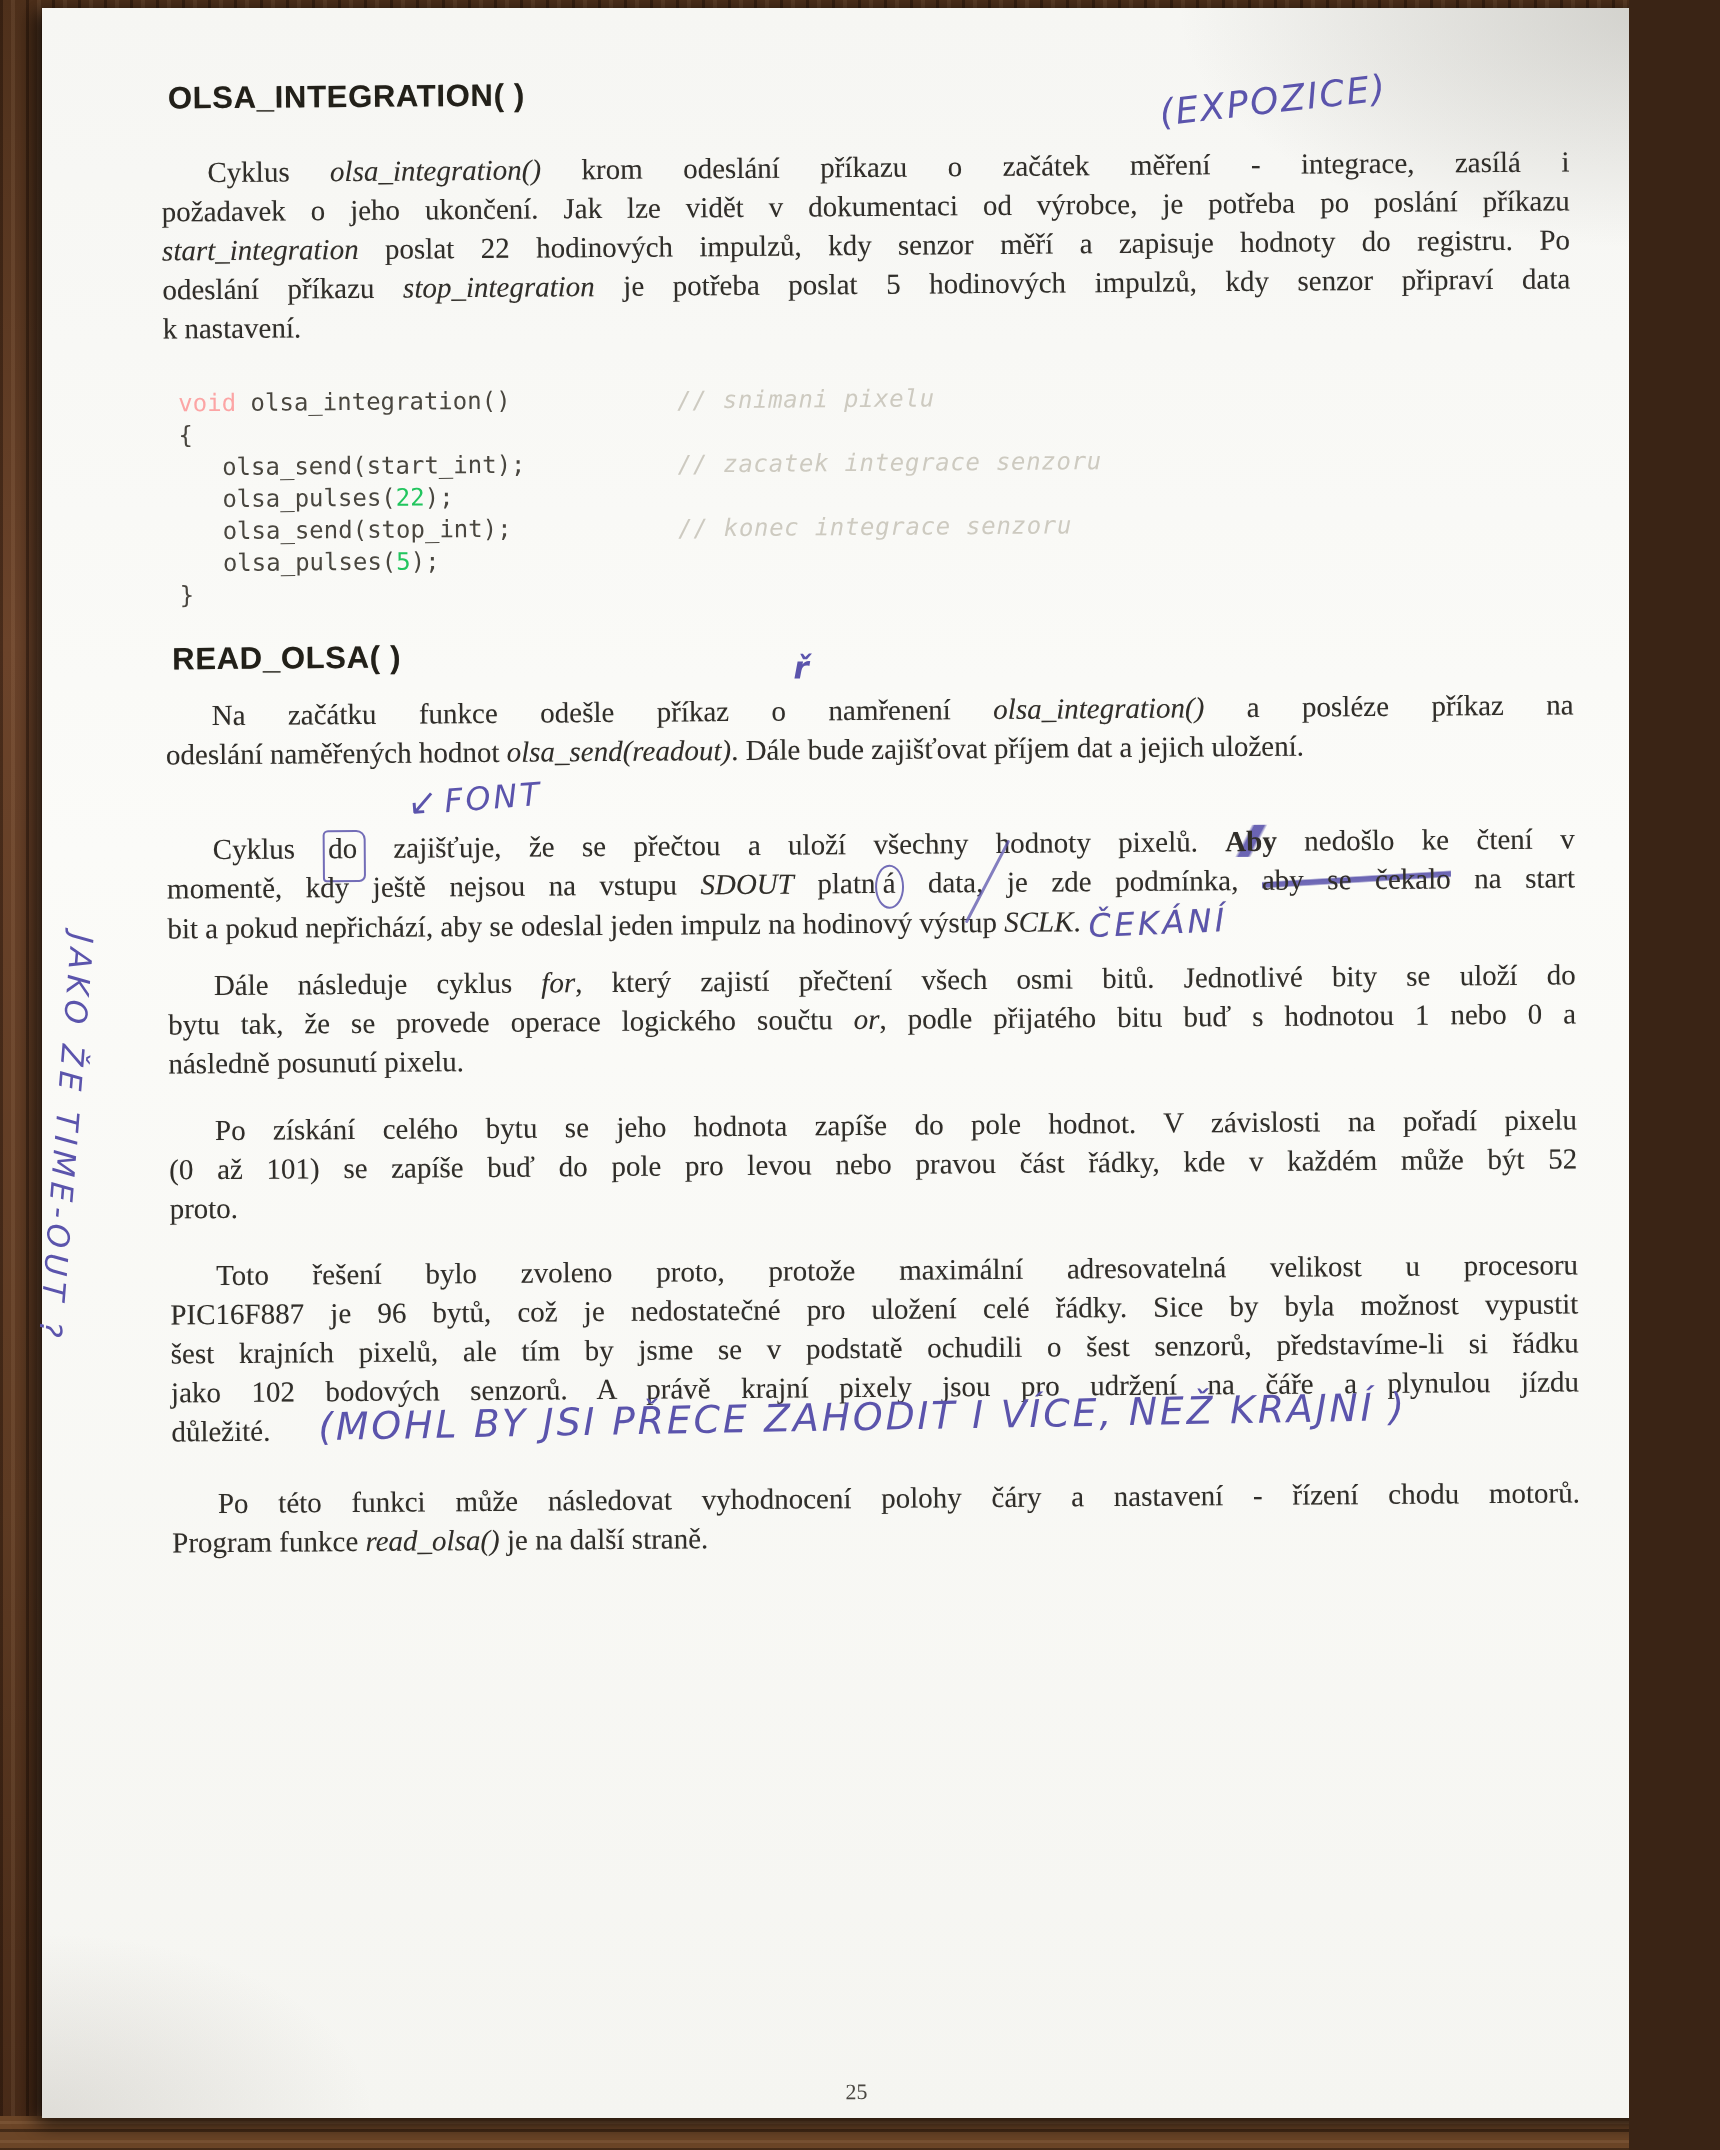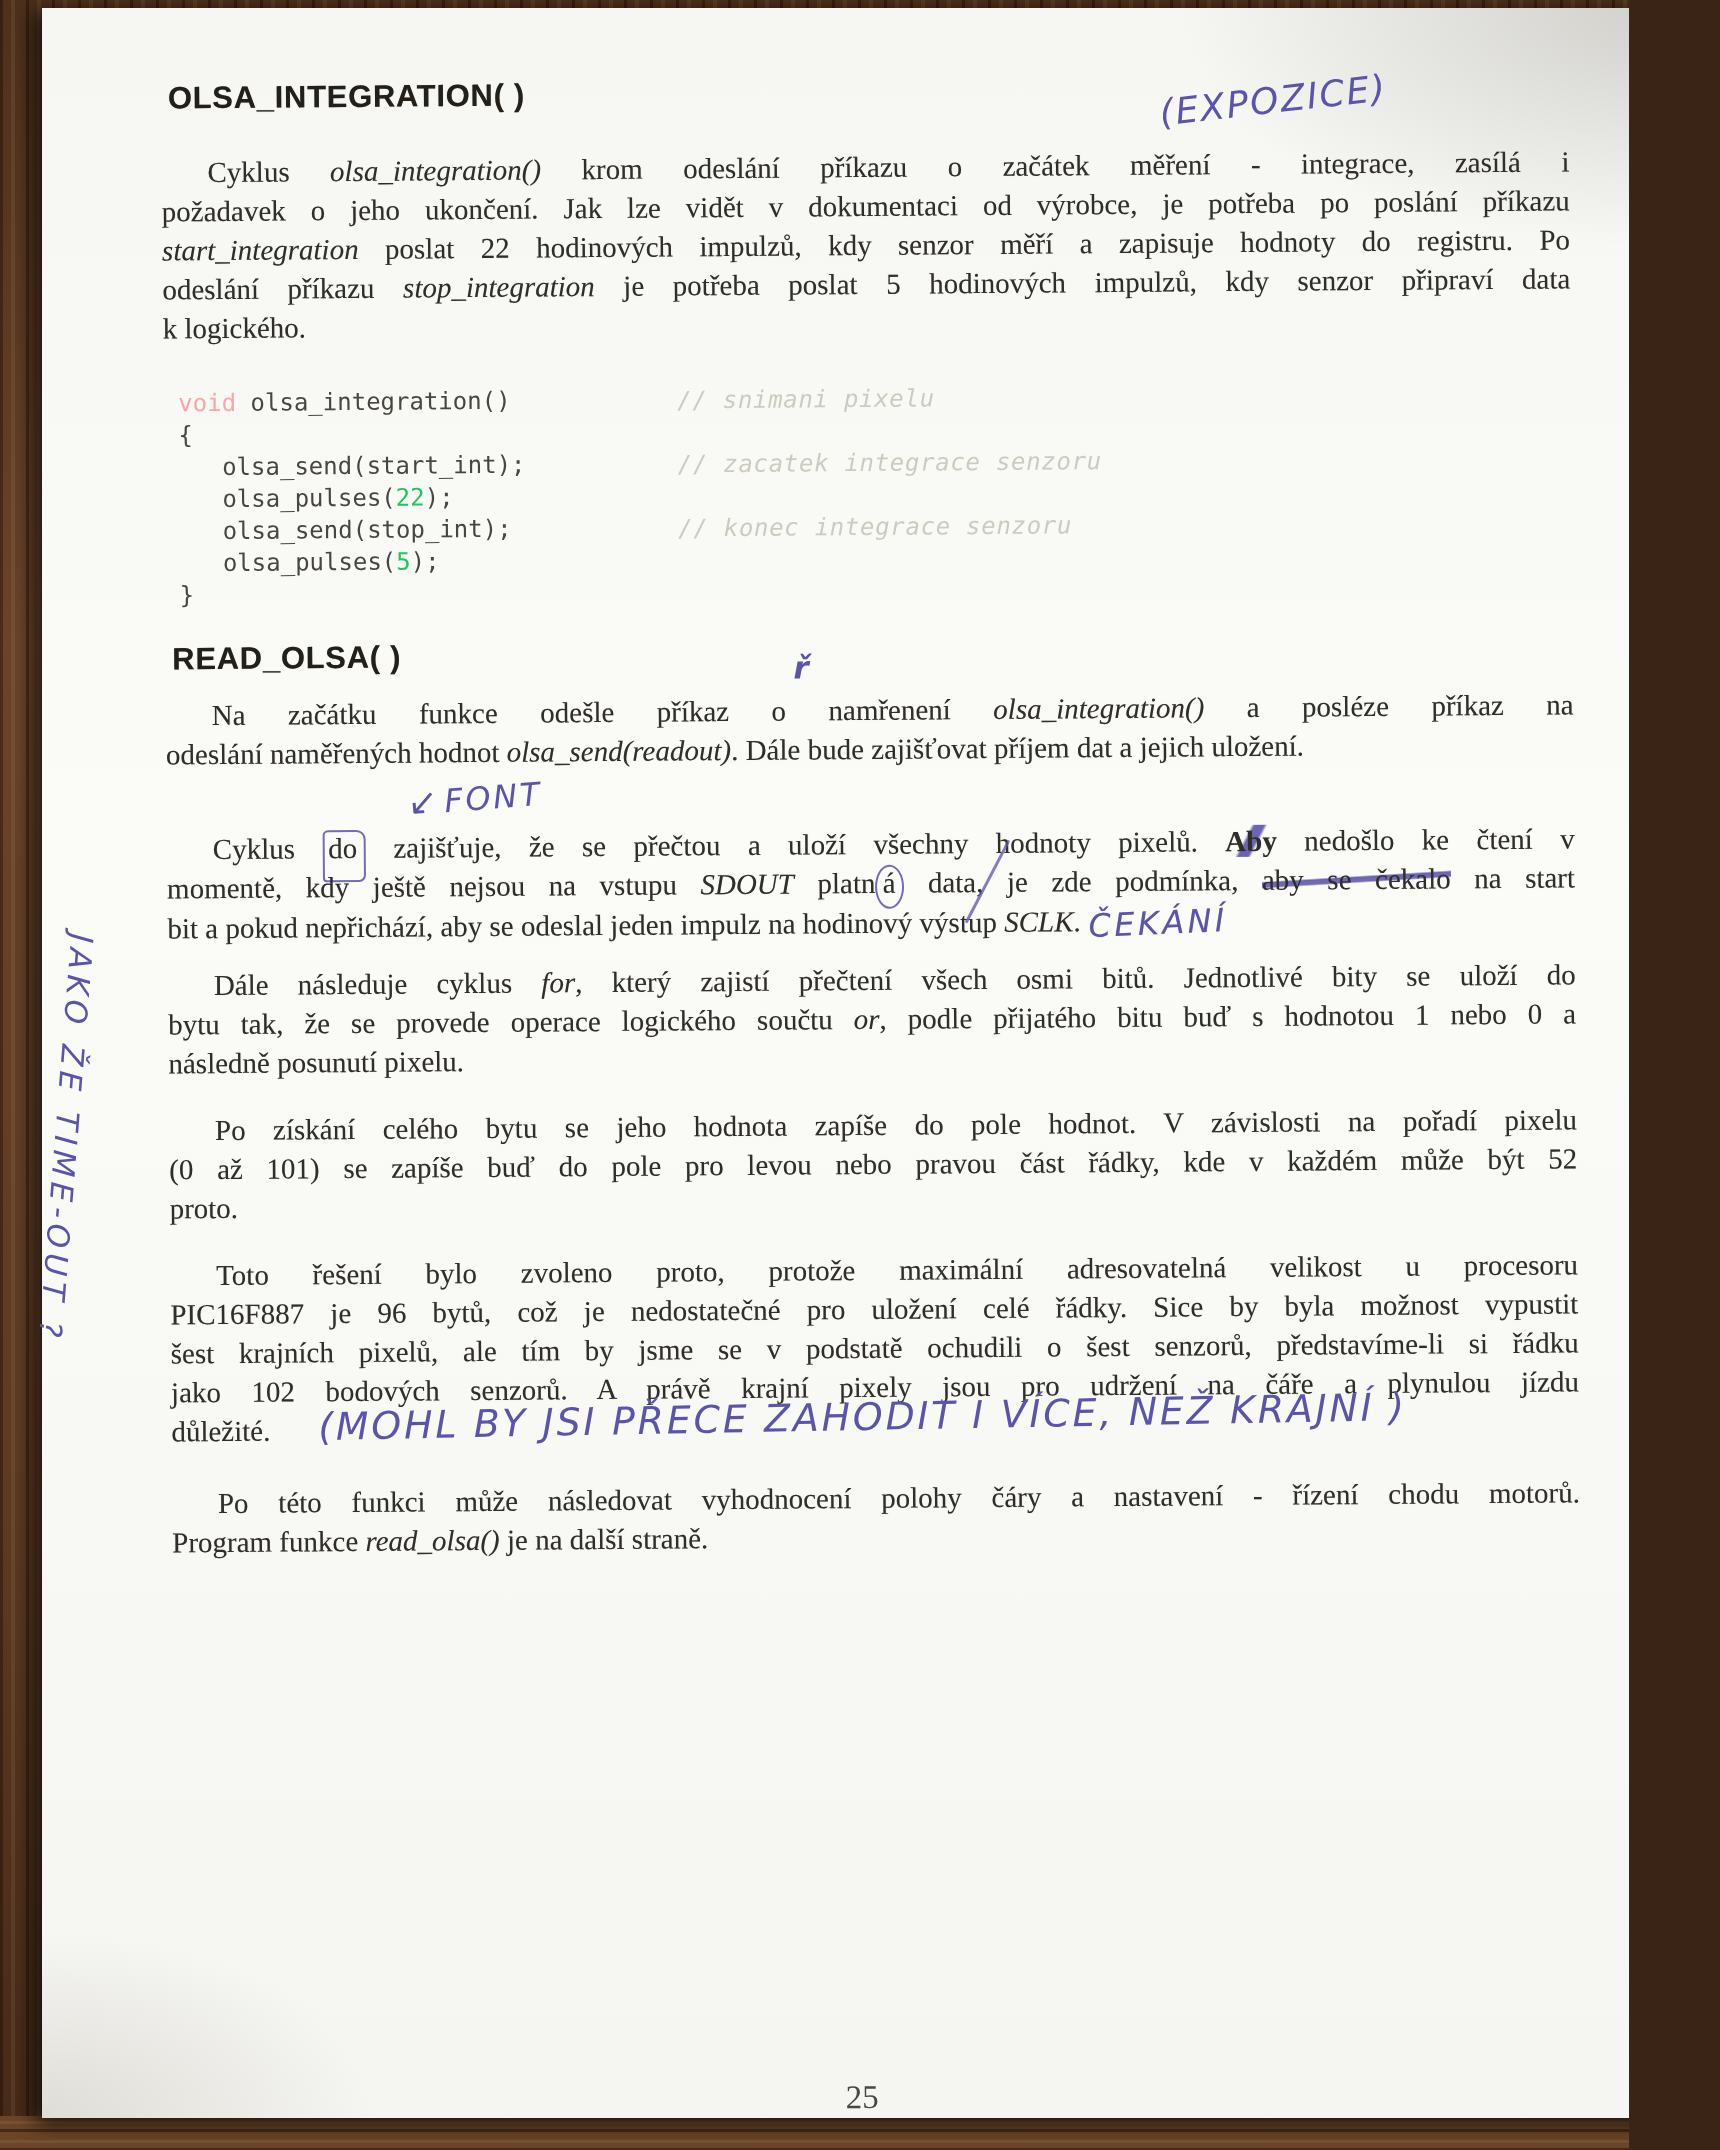--- a/index.html
+++ b/index.html
@@ -70,40 +70,40 @@
   
   .h1{left:175px;top:75px;}
   .h2{left:175px;top:636px;}
   .p1{left:168px;top:148px;}
   .p2{left:168px;top:691px;}
   .p3{left:168px;top:825px;}
   .p4{left:168px;top:961px;}
   .p5{left:168px;top:1106px;}
   .p6{left:168px;top:1251px;}
   .p7{left:168px;top:1479px;}
-  .pagenum{position:absolute;left:837px;top:2079px;font-size:33px;color:#4a4742;}
+  .pagenum{position:absolute;left:837px;top:2079px;font-size:22px;color:#4a4742;}
 </style>
 </head>
 <body>
 
 <div id="page">
   <div class="wood"></div>
   <div class="wood-bottom"></div>
   <div class="paper"></div>
 
   <div class="content">
     <h1 class="h h1">OLSA_INTEGRATION( )</h1>
     <div class="ink expozice">(EXPOZICE)</div>
 
     <div class="para p1">
         <div class="line first"><span>Cyklus </span><span class="s-i">olsa_integration()</span><span> krom odeslání příkazu o začátek měření - integrace, zasílá i</span></div>
         <div class="line"><span>požadavek o jeho ukončení. Jak lze vidět v dokumentaci od výrobce, je potřeba po poslání příkazu</span></div>
         <div class="line"><span class="s-i">start_integration</span><span> poslat 22 hodinových impulzů, kdy senzor měří a zapisuje hodnoty do registru. Po</span></div>
         <div class="line"><span>odeslání příkazu </span><span class="s-i">stop_integration</span><span> je potřeba poslat 5 hodinových impulzů, kdy senzor připraví data</span></div>
-        <div class="line last"><span>k logického.</span></div>
+        <div class="line last"><span>k nastavení.</span></div>
       </div>
 
     <div class="codeblock">
         <div class="code-line"><span class="code-kw">void</span><span> olsa_integration()</span><span class="code-comment">// snimani pixelu</span></div>
         <div class="code-line"><span>{</span></div>
         <div class="code-line"><span>   olsa_send(start_int);</span><span class="code-comment">// zacatek integrace senzoru</span></div>
         <div class="code-line"><span>   olsa_pulses(</span><span class="code-num">22</span><span>);</span></div>
         <div class="code-line"><span>   olsa_send(stop_int);</span><span class="code-comment">// konec integrace senzoru</span></div>
         <div class="code-line"><span>   olsa_pulses(</span><span class="code-num">5</span><span>);</span></div>
         <div class="code-line"><span>}</span></div>

